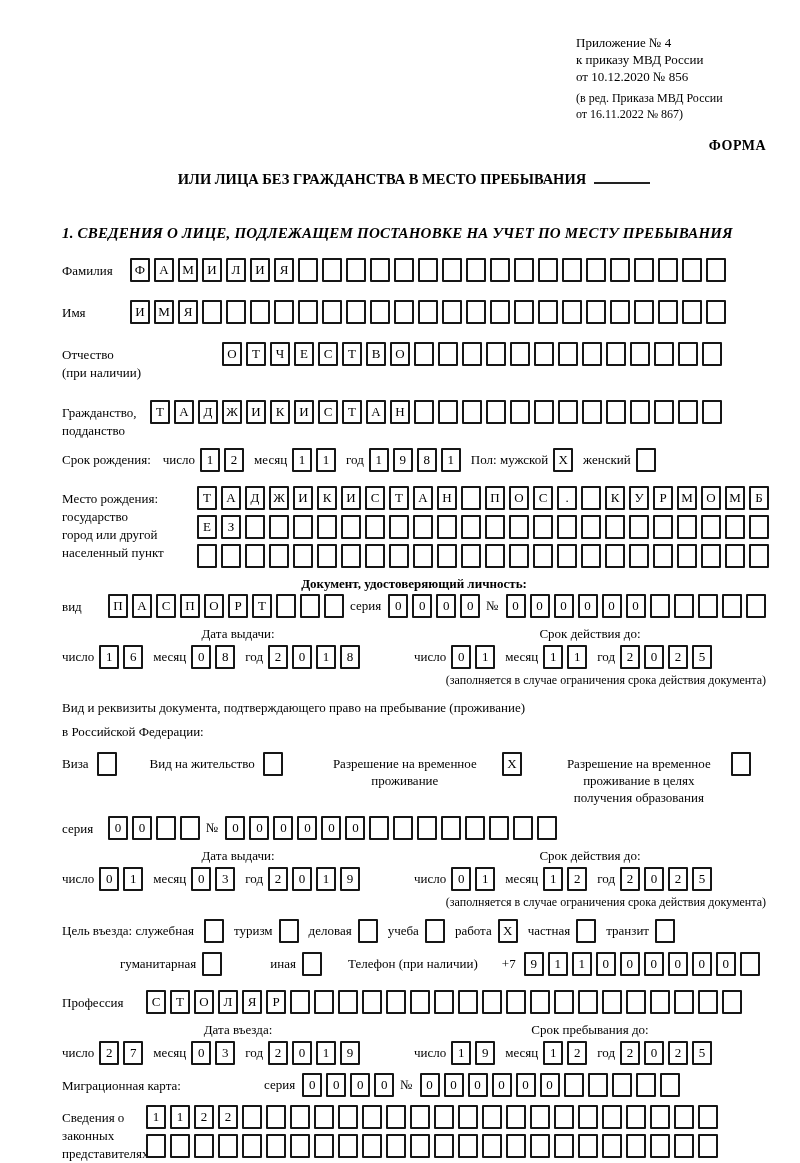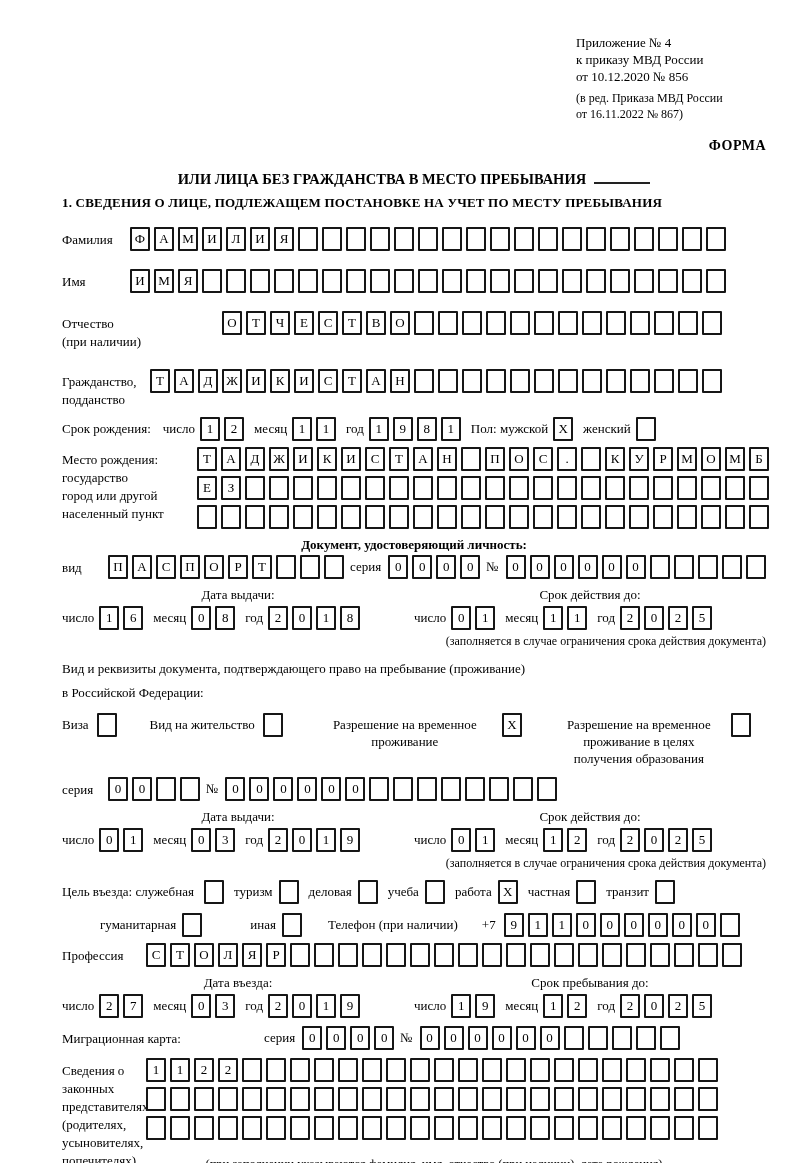--- a/index.html
+++ b/index.html
@@ -7,21 +7,21 @@
     width:800px;min-height:1163px;
     font-family:"Liberation Serif","DejaVu Serif",serif;
     color:#000;font-size:13px;box-sizing:border-box;
     padding:34px 34px 20px 62px;
   }
   .right-block{width:190px;margin-left:auto;line-height:17px;}
   .rev{font-size:12px;line-height:16px;margin-top:5px;}
   .forma{ text-align:right;font-weight:bold;font-size:14px;margin-top:16px;letter-spacing:.5px;}
   .title{text-align:center;font-weight:bold;font-size:14.5px;line-height:23px;margin-top:14px;}
   .title-underline{display:inline-block;width:56px;border-bottom:2px solid #222;height:13px;margin-left:8px;}
-  .sec-head{font-weight:bold;font-size:13px;margin-top:4px;letter-spacing:.2px;}
+  .sec-head{font-weight:bold;font-size:15px;margin-top:34px;letter-spacing:.2px;font-style:italic;}
 
   .cell,.cb{
     display:inline-flex;align-items:center;justify-content:center;
     width:16px;height:20px;border:2px solid #161616;border-radius:1px;
     margin-right:4px;flex:none;font-size:13px;line-height:20px;background:#fff;
   }
   .cb{margin-right:0;}
   .cells{display:inline-flex;flex-wrap:nowrap;}
   .line{display:flex;align-items:flex-start;margin-top:18px;}
   .lbl{flex:none;padding-top:4px;line-height:17px;}
@@ -43,25 +43,25 @@
   .opts-row{display:flex;align-items:flex-start;margin-top:8px;column-gap:14px;gap:33px;}
   .opt-item{display:flex;align-items:flex-start;column-gap:8px;}
   .opt-text{line-height:17px;padding-top:3px;}
   .opt-text.c2{max-width:178px;text-align:center;}
   .opt-text.c3{max-width:168px;text-align:center;}
 
   [data-options]{display:inline-flex;flex-wrap:wrap;align-items:center;column-gap:10px;}
   .opt{display:inline-flex;align-items:center;column-gap:6px;}
 
   .purpose-line{display:flex;align-items:center;margin-top:9px;column-gap:10px;}
-  .indent120{margin-left:38px;gap:48px;}
+  .indent120{margin-left:58px;gap:48px;}
   .phone-group{display:flex;align-items:center;column-gap:8px;}
 
   .rep-note{font-size:12.5px;margin-top:12px;text-align:center;}
-  .mt2{margin-top:2px;} .mt6{margin-top:6px;} .mt8{margin-top:8px;} .mt10{margin-top:10px;}
+  .mt2{margin-top:2px;} .mt6{margin-top:14px;} .mt8{margin-top:8px;} .mt10{margin-top:10px;}
 </style>
 </head>
 <body>
 
 <div class="right-block">
   <div>Приложение № 4</div>
   <div>к приказу МВД России</div>
   <div>от 10.12.2020 № 856</div>
   <div class="rev">
     <div>(в ред. Приказа МВД России</div>

